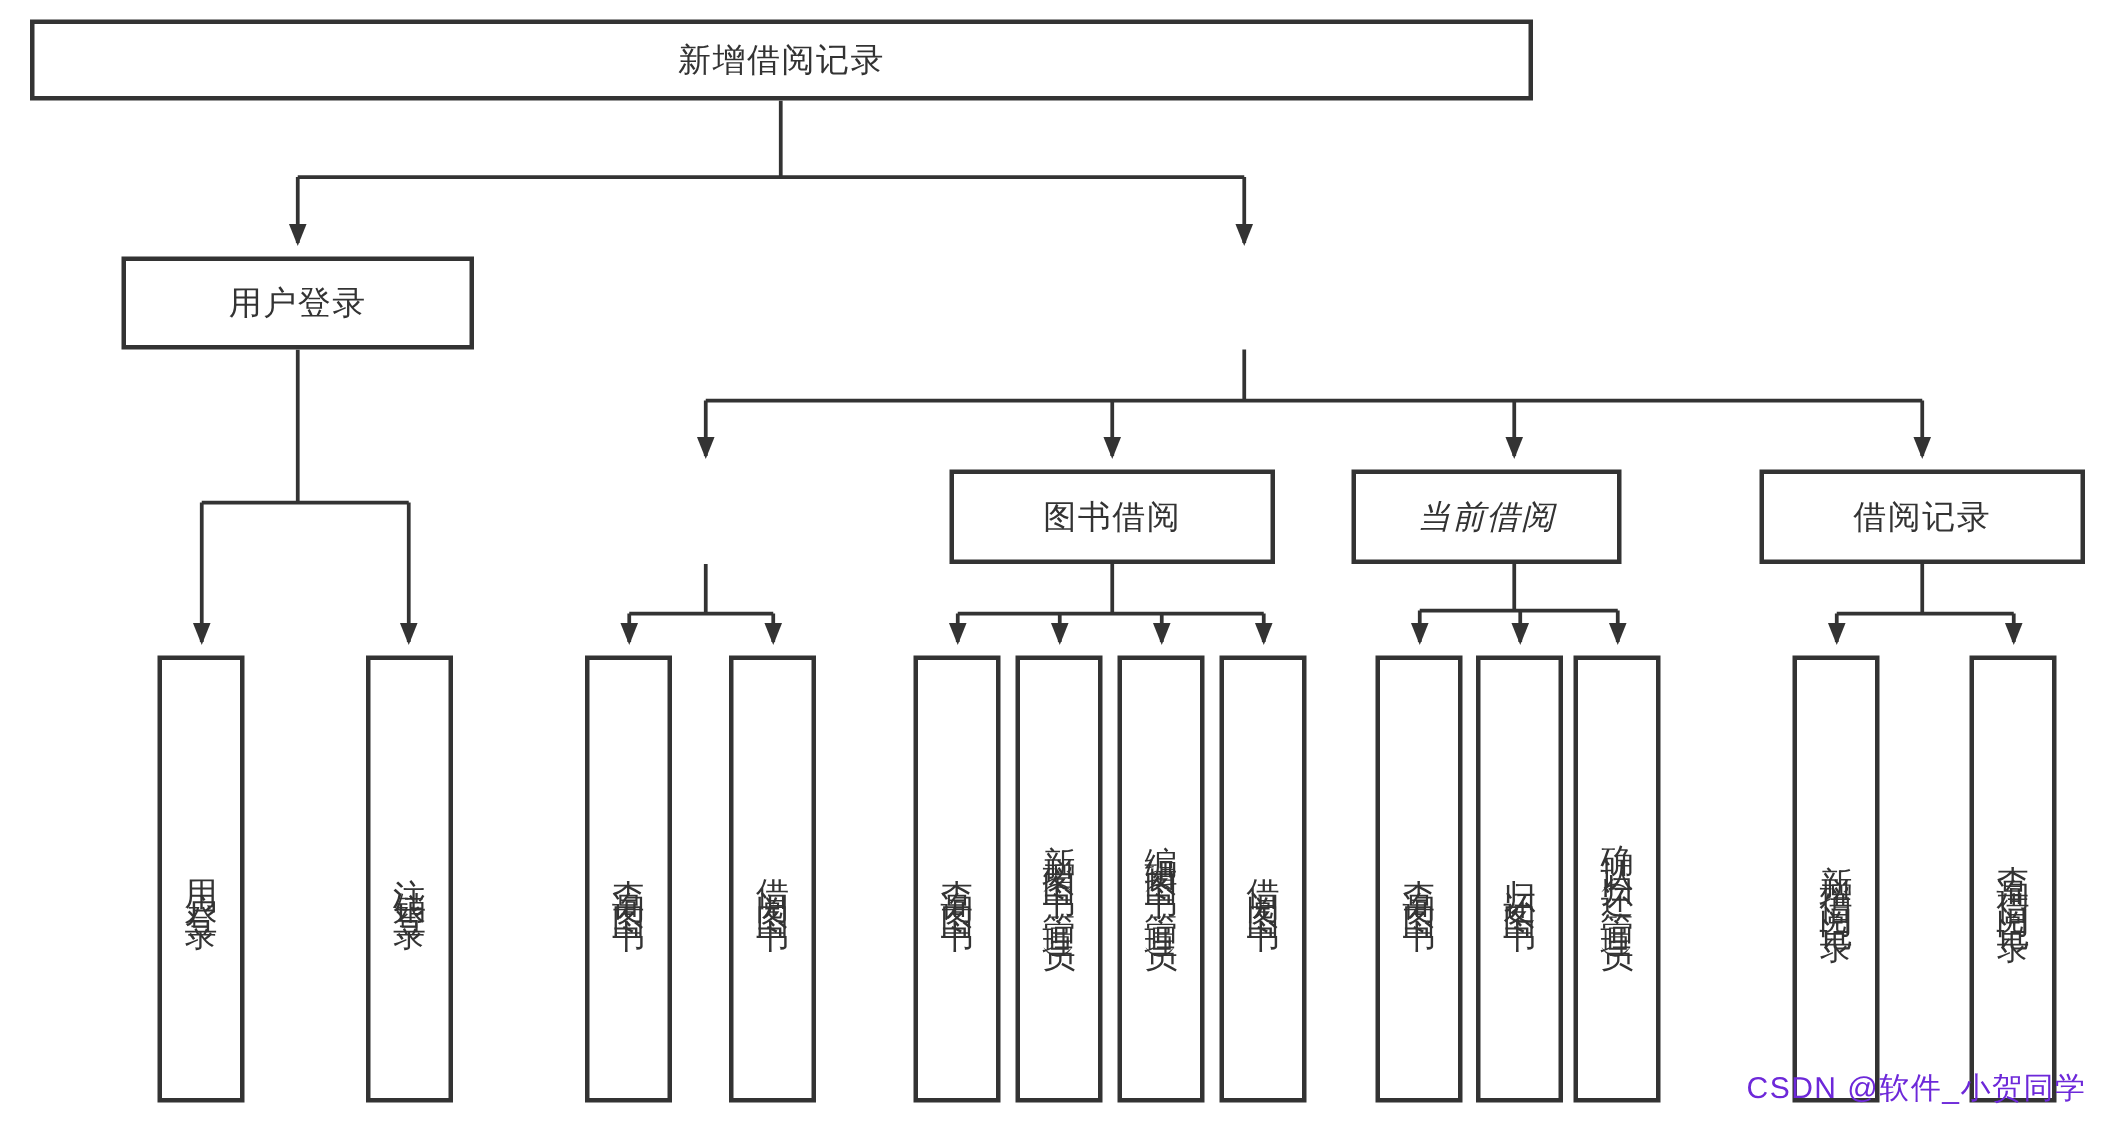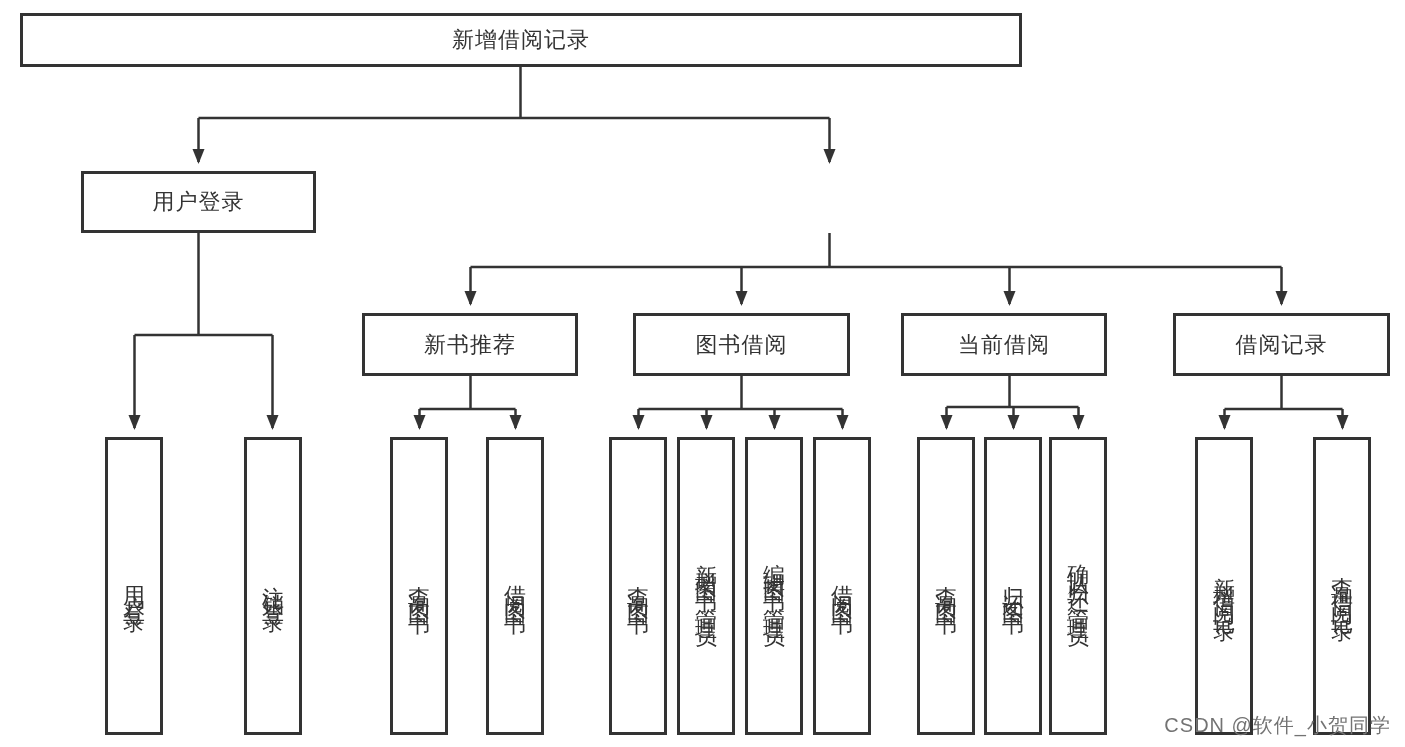--- a/index.html
+++ b/index.html
@@ -23,21 +23,21 @@
     align-items:center;
     justify-content:center;
     color:#333333;
   }
   .h-node { font-size:22px; letter-spacing:1px; white-space:nowrap; }
   .root-node  { left:20px;  top:13px;  width:1002px; height:54px; }
   .l2-login   { left:81px;  top:171px; width:235px;  height:62px; }
   .l2-mgmt    { left:712px; top:171px; width:235px;  height:62px; }
   .m-newrec   { left:362px; top:313px; width:216px;  height:63px; }
   .m-borrow   { left:633px; top:313px; width:217px;  height:63px;text-align:center; }
-  .m-current  { left:901px; top:313px; width:206px;  height:63px; }
+  .m-current  { left:901px; top:313px; width:180px;  height:63px;font-style:italic; }
   .m-records  { left:1173px;top:313px; width:217px;  height:63px; }
   .v-node {
     top:437px; width:58px; height:298px;
     writing-mode:vertical-rl;
     text-orientation:mixed;
     font-size:22px;
     letter-spacing:9px;
     line-height:1;
   }
   .v1  { left:105px;  }
@@ -50,21 +50,21 @@
   .v8  { left:813px;  }
   .v9  { left:917px;  }
   .v10 { left:984px;  }
   .v11 { left:1049px; }
   .v12 { left:1195px; }
   .v13 { left:1313px; }
   .watermark {
     position:absolute;
     right:14px; bottom:8px;
     font-size:20px;
-    color:#737373;
+    color:#6d28d9;
     letter-spacing:1px;
     white-space:nowrap;
   }
 </style>
 </head>
 <body>
 
 <div class="canvas">
 
   <svg class="connectors" viewBox="0 0 1405 747" xmlns="http://www.w3.org/2000/svg">
@@ -114,21 +114,20 @@
       <path d="M1224.5,409 H1342.5"></path>
       <path d="M1224.5,409 V428" marker-end="url(#arw)"></path>
       <path d="M1342.5,409 V428" marker-end="url(#arw)"></path>
     </g>
   </svg>
 
   <div class="node h-node root-node">新增借阅记录</div>
 
   <div class="node h-node l2-login">用户登录</div>
 
-  <div class="node h-node m-newrec">新书推荐</div>
   <div class="node h-node m-borrow">图书借阅</div>
   <div class="node h-node m-current">当前借阅</div>
   <div class="node h-node m-records">借阅记录</div>
 
   <div class="node v-node v1">用户登录</div>
   <div class="node v-node v2">注销登录</div>
 
   <div class="node v-node v3">查询图书</div>
   <div class="node v-node v4">借阅图书</div>
 

